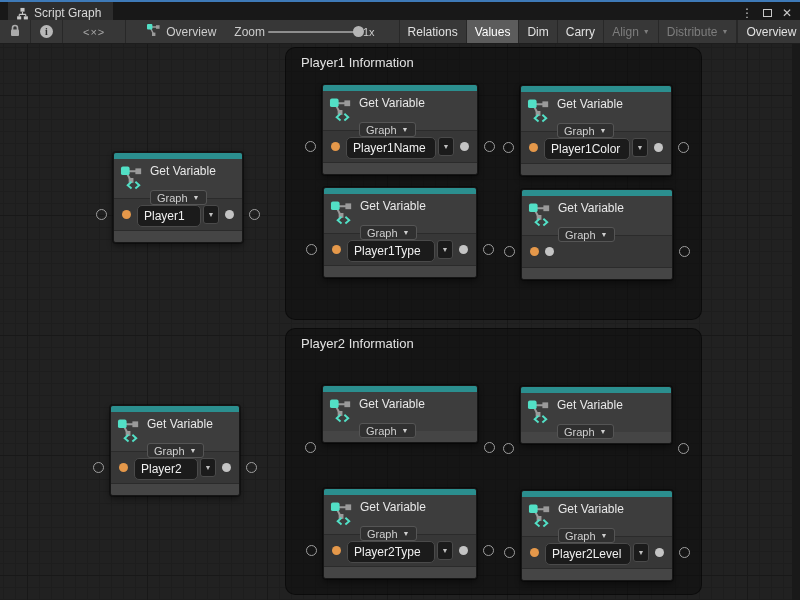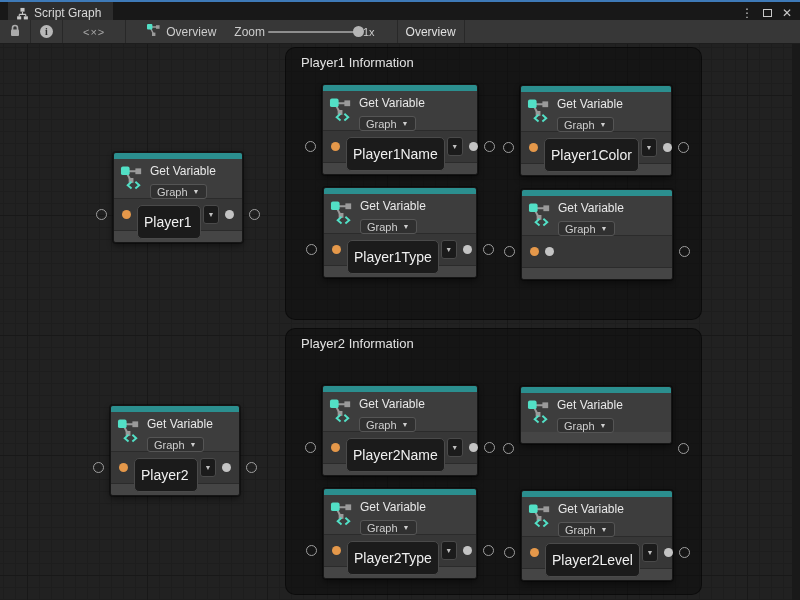--- a/index.html
+++ b/index.html
@@ -63,32 +63,32 @@
   .group { position:absolute; background:rgba(12,12,12,0.52); border-radius:10px;
     border:1px solid rgba(0,0,0,0.45); }
   .group-title { color:#e2e2e2; font-size:13px; padding:7px 0 0 15px; }
 
   
   .node { position:absolute; background:#3d3d3d; border:1px solid #161616; border-radius:3px;
     box-shadow:0 0 0 1px rgba(0,0,0,0.35), 0 3px 6px rgba(0,0,0,0.45); }
   .node-accent { height:6px; background:#2b8f8f; border-radius:2px 2px 0 0; }
   .node-head { display:flex; align-items:flex-start; gap:5px; padding:5px 8px 5px 6px; height:39px; }
   .node-icon { flex:0 0 auto; margin-top:1px; }
-  .node-head-text { display:flex; flex-direction:column; gap:6px; }
+  .node-head-text { display:flex; flex-direction:column; gap:12px; }
   .node-title { color:#e8e8e8; font-size:12px; line-height:14px; }
   .kind-dd { display:inline-flex; align-items:center; gap:5px; background:#303030;
     border:1px solid #555555; border-radius:3px; padding:0 6px; height:15px;
     color:#cfcfcf; font-size:11px; width:max-content; }
   .node-portrow { display:flex; align-items:center; gap:6px; background:#373737;
     border-top:1px solid #2b2b2b; border-bottom:1px solid #2b2b2b; padding:0 8px; height:33px; }
   .port-dot-in { width:9px; height:9px; border-radius:50%; background:#e5984a; flex:0 0 auto; }
   .port-dot-out { width:9px; height:9px; border-radius:50%; background:#c4c4c4; flex:0 0 auto; }
   .var-dd { display:flex; align-items:stretch; gap:2px; flex:1; height:19px; }
   .var-name { flex:1; background:#1b1b1b; border:1px solid #4a4a4a; border-radius:5px;
-    color:#f0f0f0; font-size:14px; display:flex; align-items:center; padding:16px 6px;
+    color:#f0f0f0; font-size:12px; display:flex; align-items:center; padding:10px 6px;
     white-space:nowrap; overflow:hidden; }
   .var-arrow { flex:0 0 16px; background:#1b1b1b; border:1px solid #4a4a4a; border-radius:3px;
     color:#c0c0c0; display:flex; align-items:center; justify-content:center; font-size:7px; }
   .node-footer { height:11px; background:#454545; border-radius:0 0 2px 2px; }
   .ring { position:absolute; width:11px; height:11px; border-radius:50%;
     border:1.5px solid #9e9e9e; top:56px; }
   .ring.left { left:-18px; } .ring.right { right:-18px; }
 </style>
 </head>
 <body>
@@ -146,20 +146,42 @@
     </div>
 
     <div class="zoom-widget">
       <span>Zoom</span>
       <span class="zoom-track">
         <span class="zoom-handle"></span>
       </span>
       <span class="zoom-val">1x</span>
     </div>
 
+    <div class="tb-group">
+      <div class="tb-btn">
+        <span>Relations</span>
+      </div>
+      <div class="tb-btn selected">
+        <span>Values</span>
+      </div>
+      <div class="tb-btn">
+        <span>Dim</span>
+      </div>
+      <div class="tb-btn">
+        <span>Carry</span>
+      </div>
+      <div class="tb-btn disabled">
+        <span>Align</span>
+        <span class="dd-arrow">▼</span>
+      </div>
+      <div class="tb-btn disabled">
+        <span>Distribute</span>
+        <span class="dd-arrow">▼</span>
+      </div>
+    </div>
     <div class="gap"></div>
     <div class="tb-group" style="margin-left:0;">
       <div class="tb-btn">
         <span>Overview</span>
       </div>
 
     </div>
   </div>
 
   <div class="canvas">
@@ -378,28 +400,20 @@
           </svg>
         </span>
         <span class="node-head-text">
           <span class="node-title">Get Variable</span>
           <span class="kind-dd">
             <span>Graph</span>
             <span class="dd-arrow">▼</span>
           </span>
         </span>
       </div>
-      <div class="node-portrow">
-        <span class="port-dot-in"></span>
-        <span class="var-dd">
-          <span class="var-name">Player2Name</span>
-          <span class="var-arrow">▼</span>
-        </span>
-        <span class="port-dot-out"></span>
-      </div>
       <div class="node-footer"></div>
       <span class="ring left"></span>
       <span class="ring right"></span>
     </div>
 
     <div class="node" style="left:520px; top:342px; width:152px;">
       <div class="node-accent"></div>
       <div class="node-head">
         <span class="node-icon">
           <svg width="25" height="26" viewBox="0 0 26 26">

